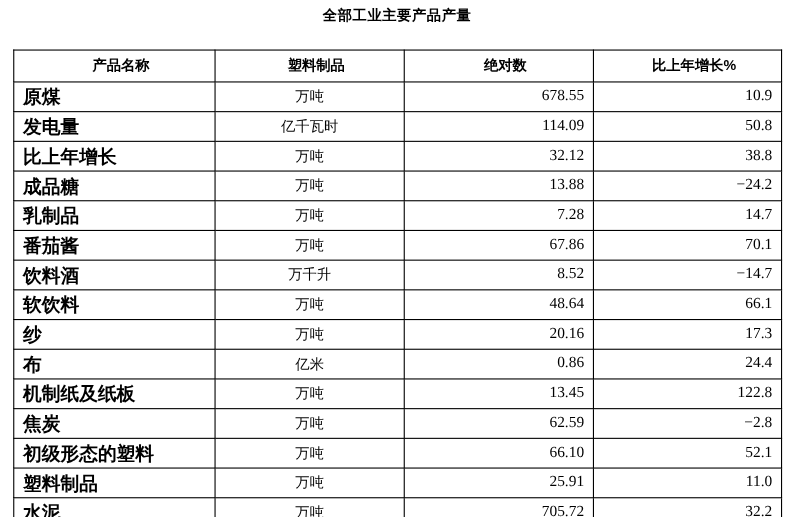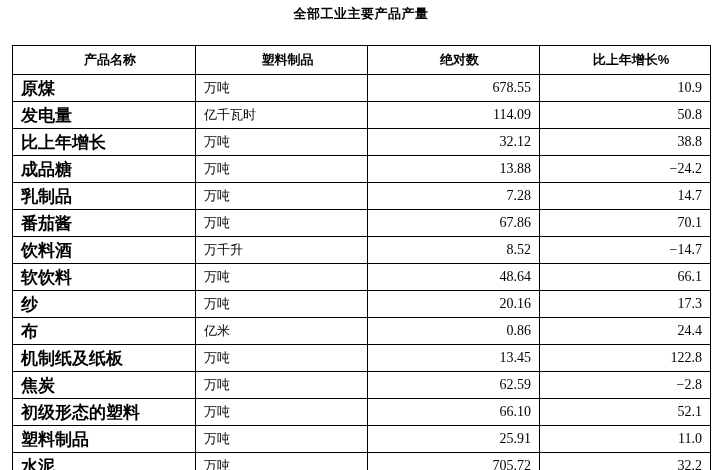--- a/index.html
+++ b/index.html
@@ -58,21 +58,21 @@
   .cell-name {
     font-family: "Liberation Sans", "DejaVu Sans", sans-serif;
     font-weight: bold;
     font-size: 17px;
     text-align: left;
     padding-left: 22px;
   }
   .cell-unit {
     font-family: "Liberation Sans", "DejaVu Sans", sans-serif;
     font-size: 13px;
-    text-align: left;
+    text-align: center;
   }
   .cell-num {
     font-family: "Liberation Serif", "DejaVu Serif", serif;
     font-size: 14px;
     text-align: right;
     padding-right: 56px;
   }
   .cell-grow {
     font-family: "Liberation Serif", "DejaVu Serif", serif;
     font-size: 14px;

